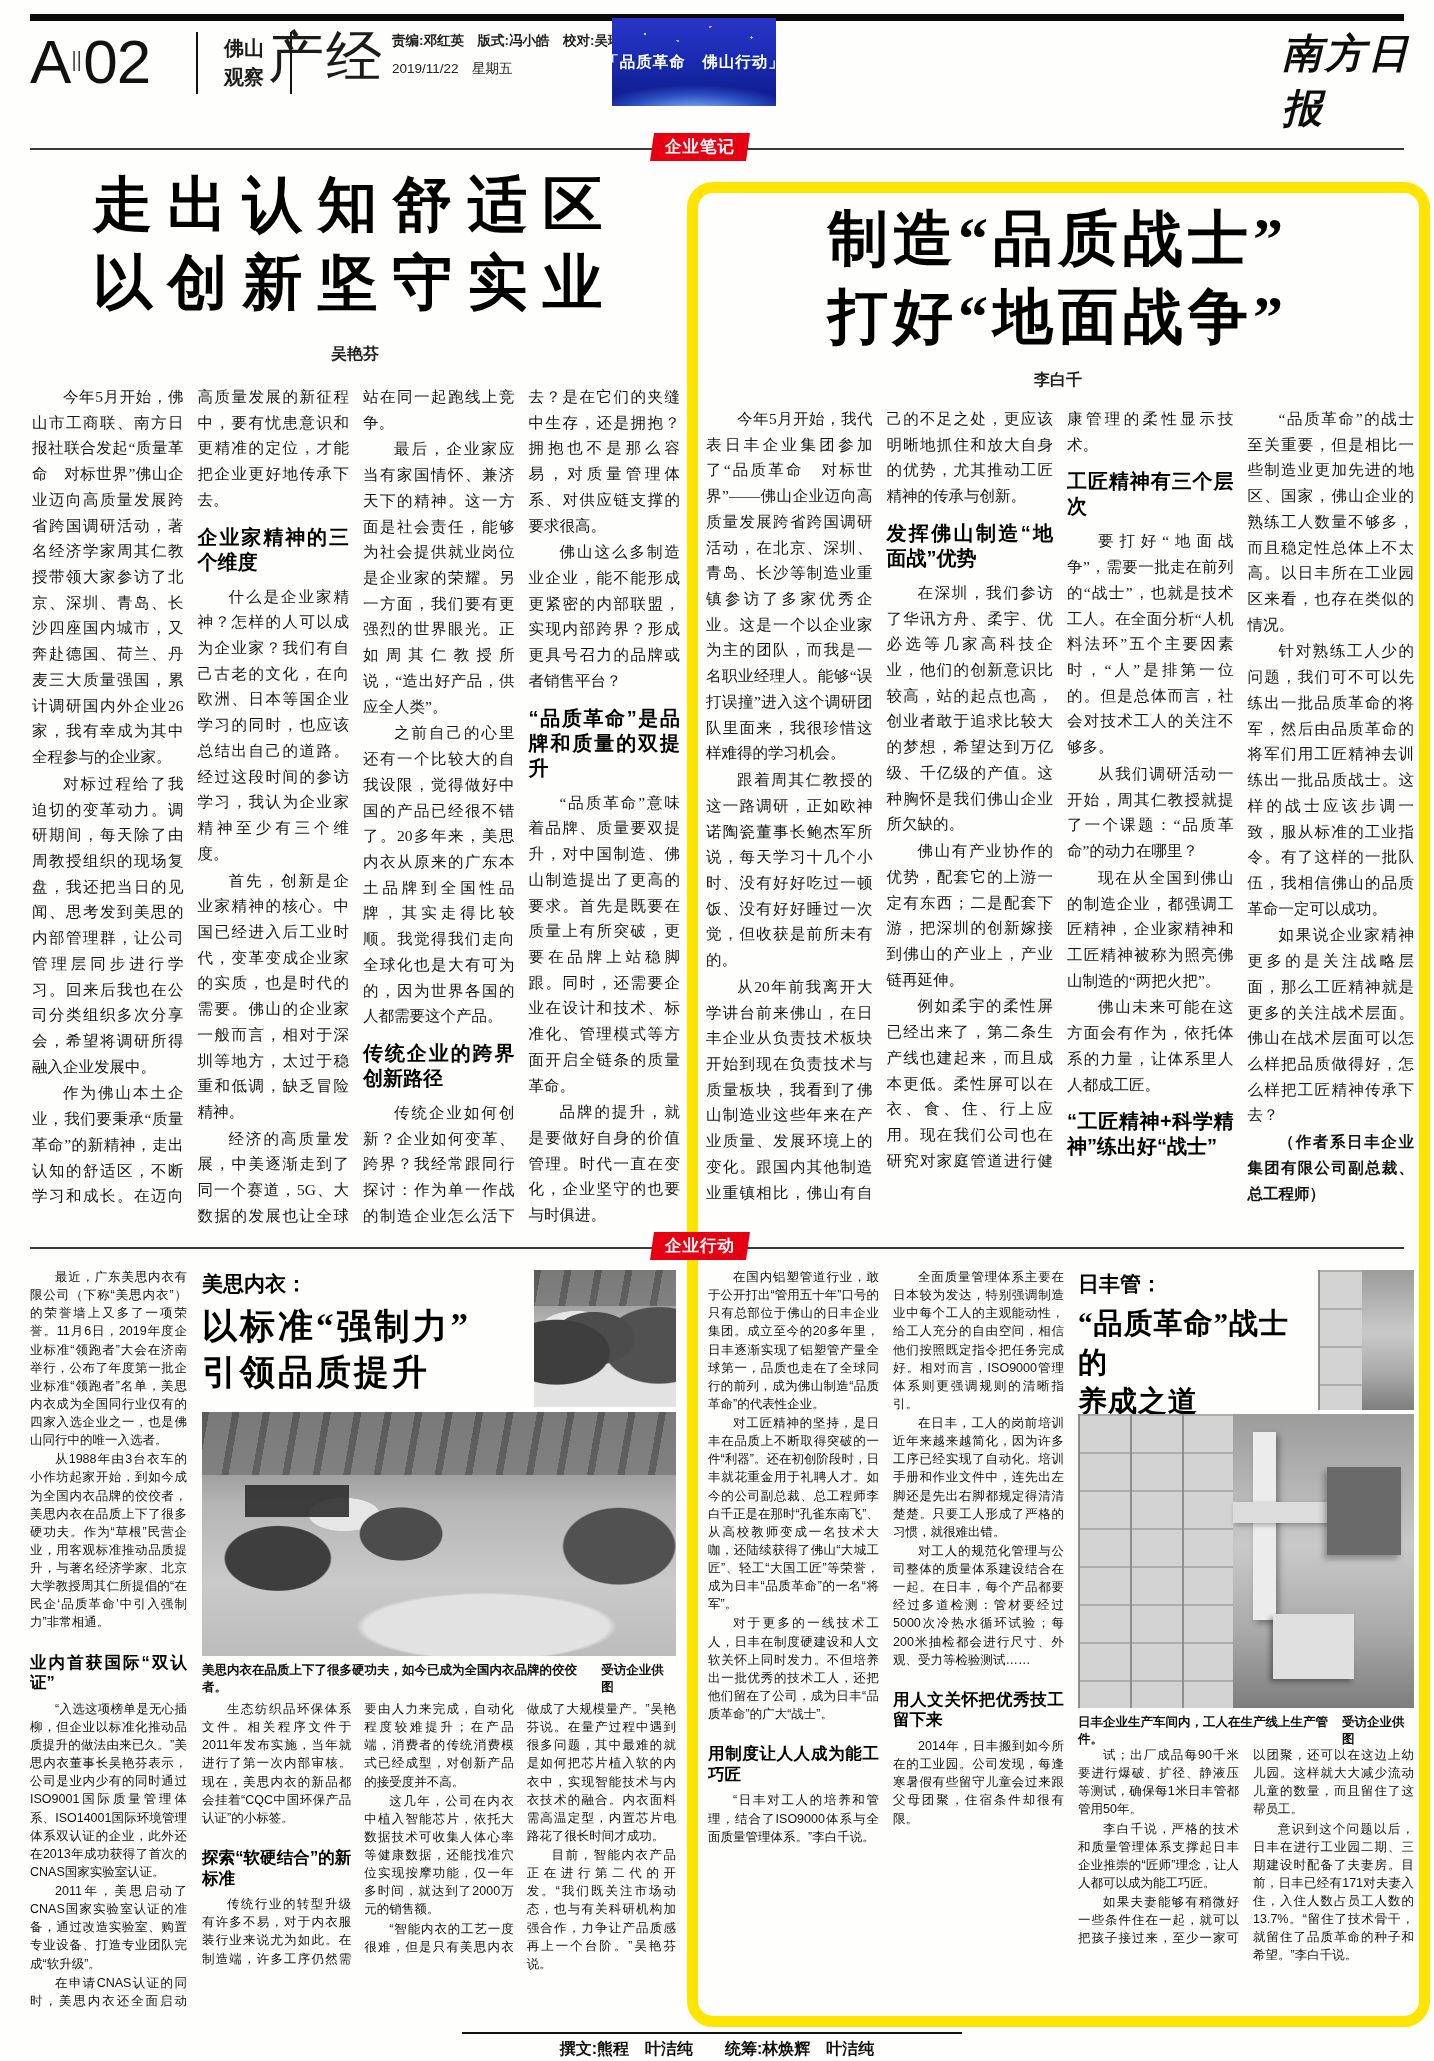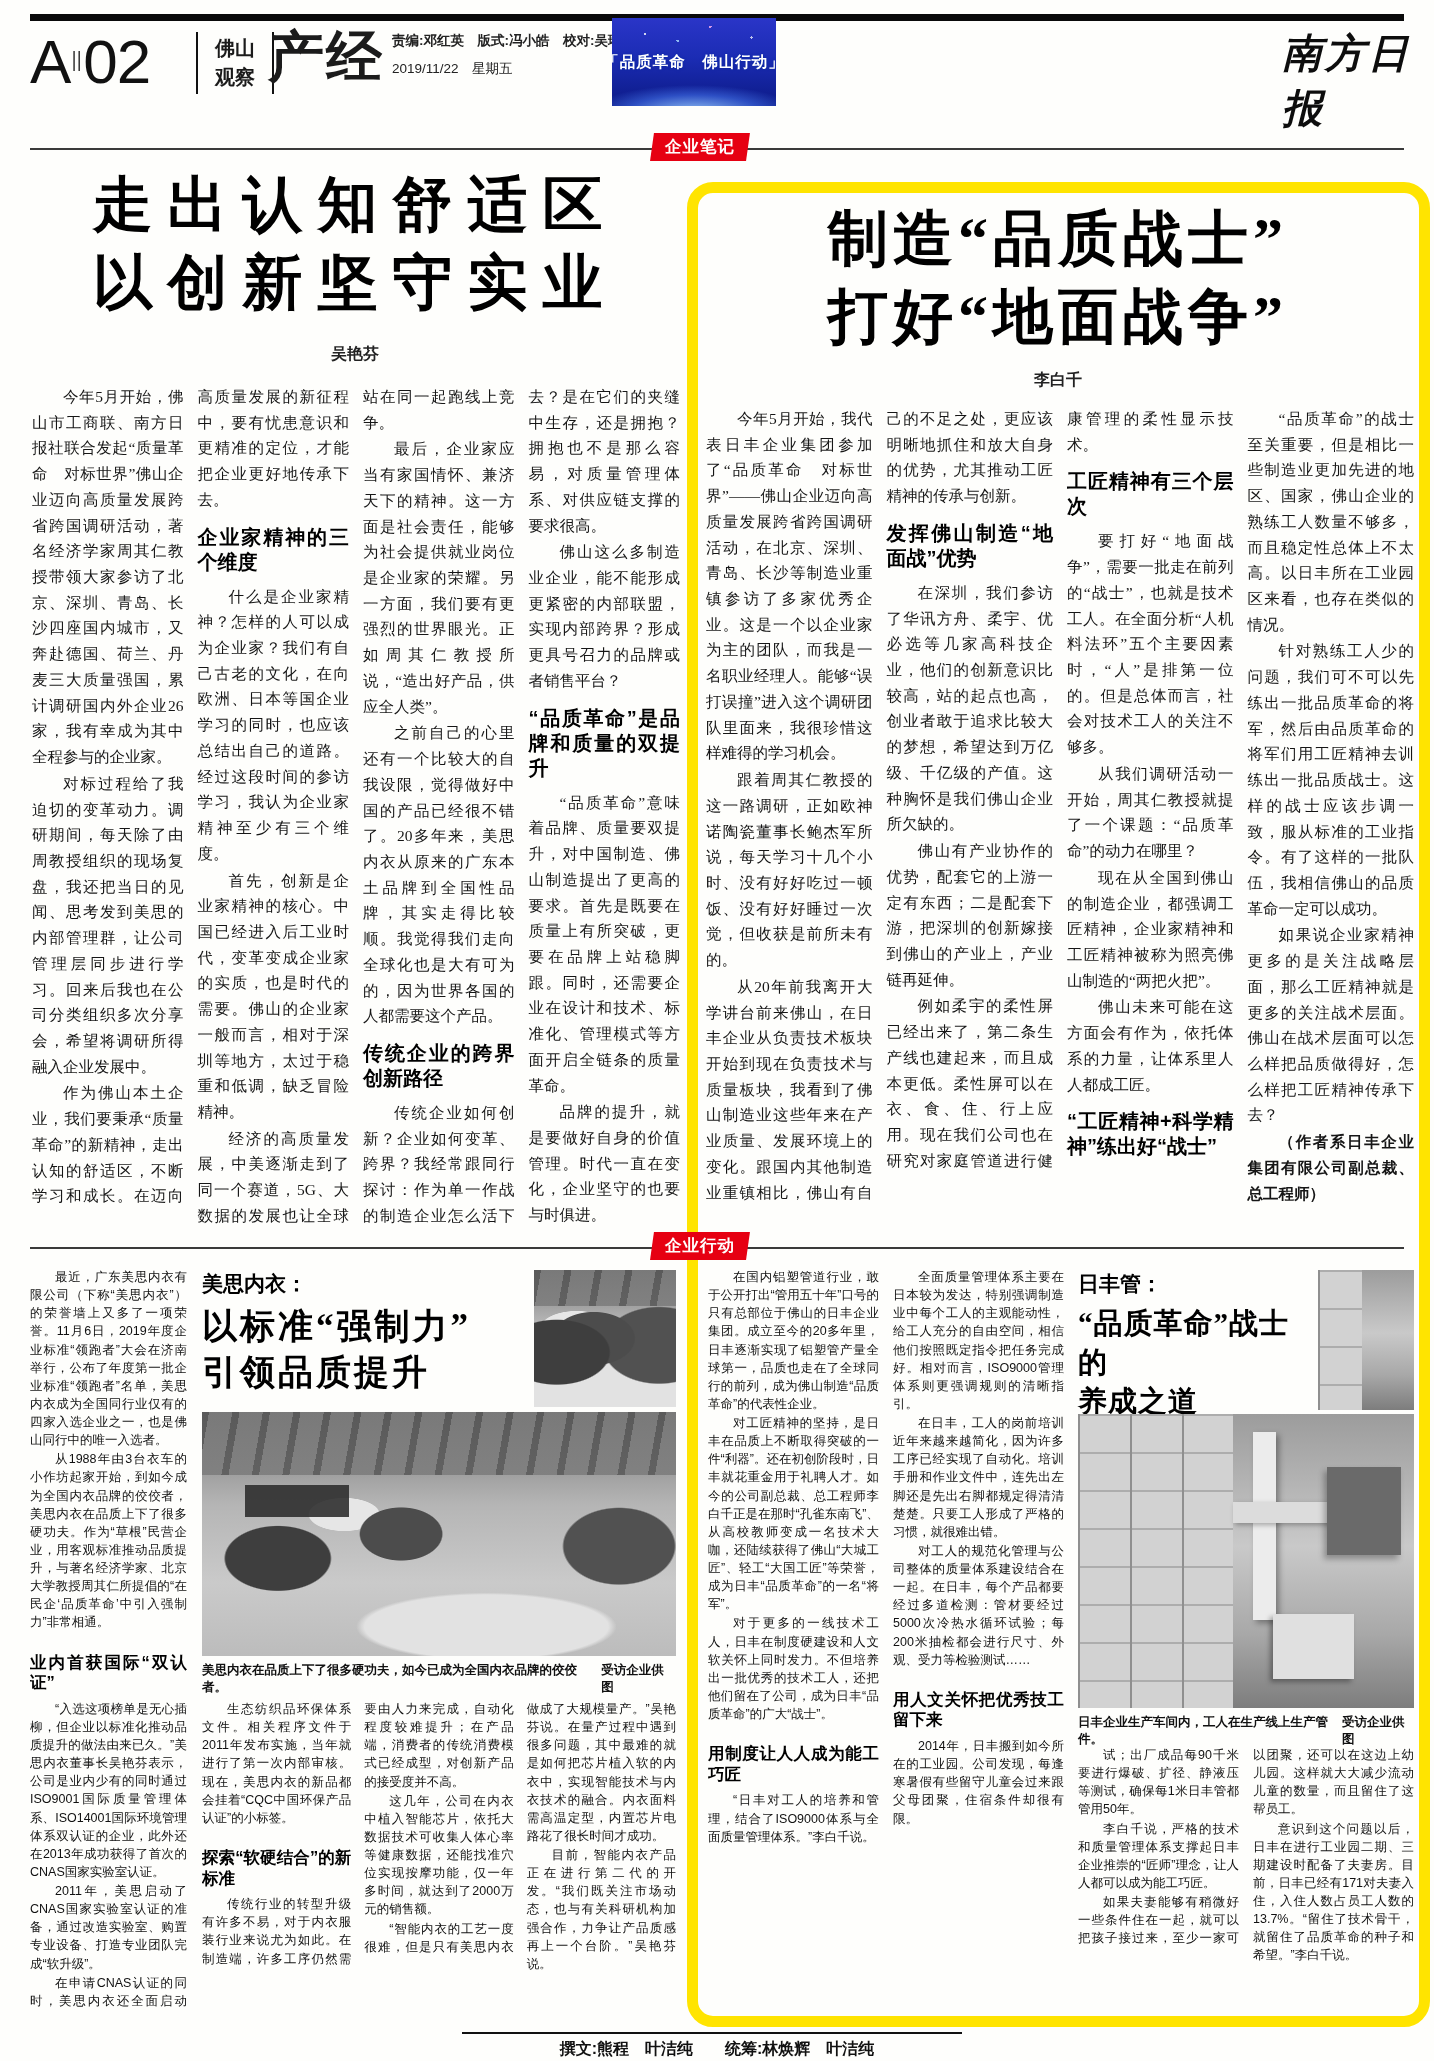--- a/index.html
+++ b/index.html
@@ -10,22 +10,22 @@
     font-family:"Liberation Sans","DejaVu Sans",sans-serif;
   }
   .serif { font-family:"Liberation Serif","DejaVu Serif",serif; }
   .abs { position:absolute; }
 
   
   .top-rule { left:30px; top:14px; width:1374px; height:7px; background:#0a0a0a; }
   .edition { left:30px; top:26px; font-size:62px; font-weight:300; letter-spacing:-1px; color:#111; }
   .edition .sub2 { font-size:26px; vertical-align:12px; letter-spacing:0; }
   .sec-small { left:196px; top:32px; font-size:20px; line-height:1.45; font-weight:600;
-    padding:2px 17px; border-left:2px solid #111; border-right:2px solid #111; }
-  .sec-large { left:268px; top:20px; font-size:56px; font-weight:700; letter-spacing:2px; }
+    padding:2px 26px; border-left:2px solid #111; border-right:2px solid #111; }
+  .sec-large { left:268px; top:20px; font-size:56px; font-weight:400; letter-spacing:2px; }
   .staffline { left:392px; top:32px; font-size:13.5px; font-weight:700; color:#222; }
   .dateline  { left:392px; top:60px; font-size:13.5px; color:#222; }
   .banner { left:612px; top:18px; width:164px; height:88px; overflow:hidden;
     background:
       radial-gradient(ellipse 150px 40px at 50% 108%, rgba(160,210,255,.95) 0%, rgba(70,120,240,.55) 45%, transparent 70%),
       radial-gradient(circle 2px at 20% 18%, rgba(255,255,255,.8) 0 60%, transparent 61%),
       radial-gradient(circle 2px at 60% 10%, rgba(255,180,240,.8) 0 60%, transparent 61%),
       radial-gradient(circle 2px at 85% 22%, rgba(255,255,255,.7) 0 60%, transparent 61%),
       radial-gradient(circle 2px at 40% 26%, rgba(170,220,255,.8) 0 60%, transparent 61%),
       linear-gradient(180deg,#2a35c8 0%,#1b2cb4 45%,#0c1a86 100%);

